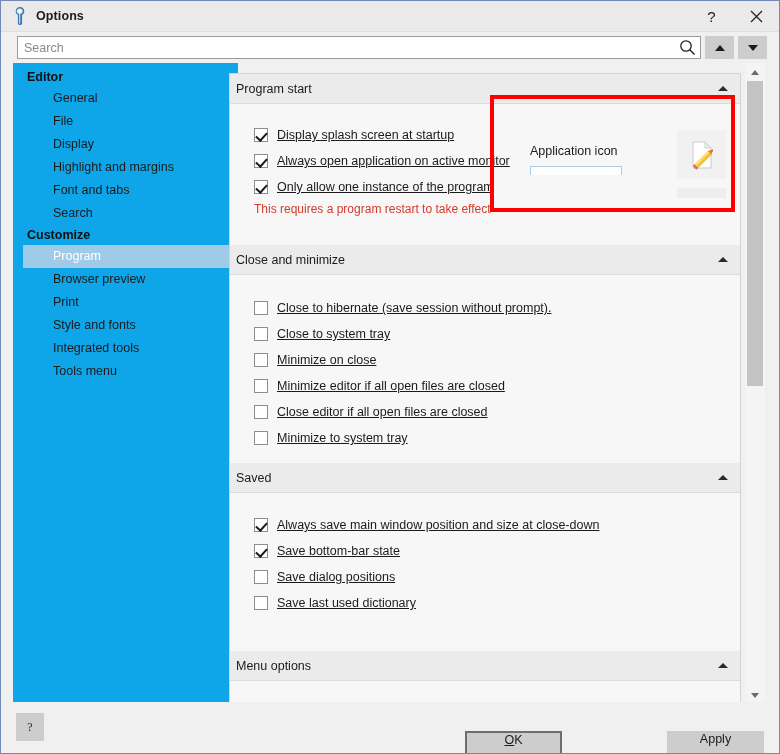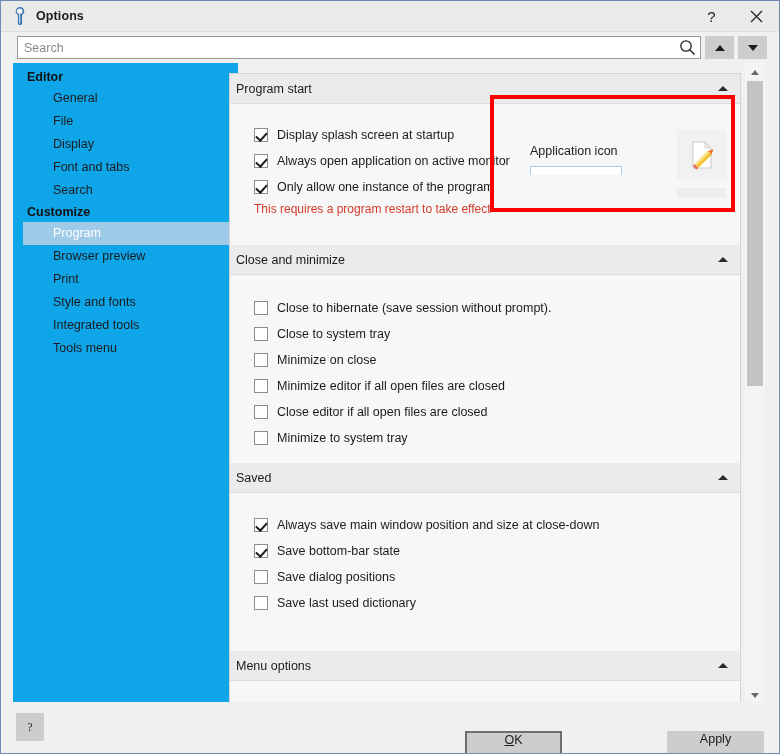--- a/index.html
+++ b/index.html
@@ -177,20 +177,21 @@
     width: 5px; height: 9px;
     border: solid #1b1b1b;
     border-width: 0 2px 2px 0;
     transform: rotate(42deg);
   }
   .cblabel {
     font-size: 12.5px;
     color: #1b1b1b;
     margin-left: 9px;
     white-space: nowrap;
+    text-decoration: underline;
   }
   .warn {
     font-size: 12px;
     color: #d23b2c;
     padding-left: 24px;
     height: 22px;
     line-height: 18px;
   }
   .plaintext {
     font-size: 12.5px;
@@ -342,20 +343,21 @@
     <div class="navbtn">
       <span class="tri-down"></span>
     </div>
   </div>
 
   <div class="sidebar">
     <div class="side-group">Editor</div>
     <div class="side-item">General</div>
     <div class="side-item">File</div>
     <div class="side-item">Display</div>
+    <div class="side-item">Highlight and margins</div>
     <div class="side-item">Font and tabs</div>
     <div class="side-item">Search</div>
 
     <div class="side-group">Customize</div>
     <div class="side-item selected">Program</div>
     <div class="side-item">Browser preview</div>
     <div class="side-item">Print</div>
     <div class="side-item">Style and fonts</div>
     <div class="side-item">Integrated tools</div>
     <div class="side-item">Tools menu</div>

